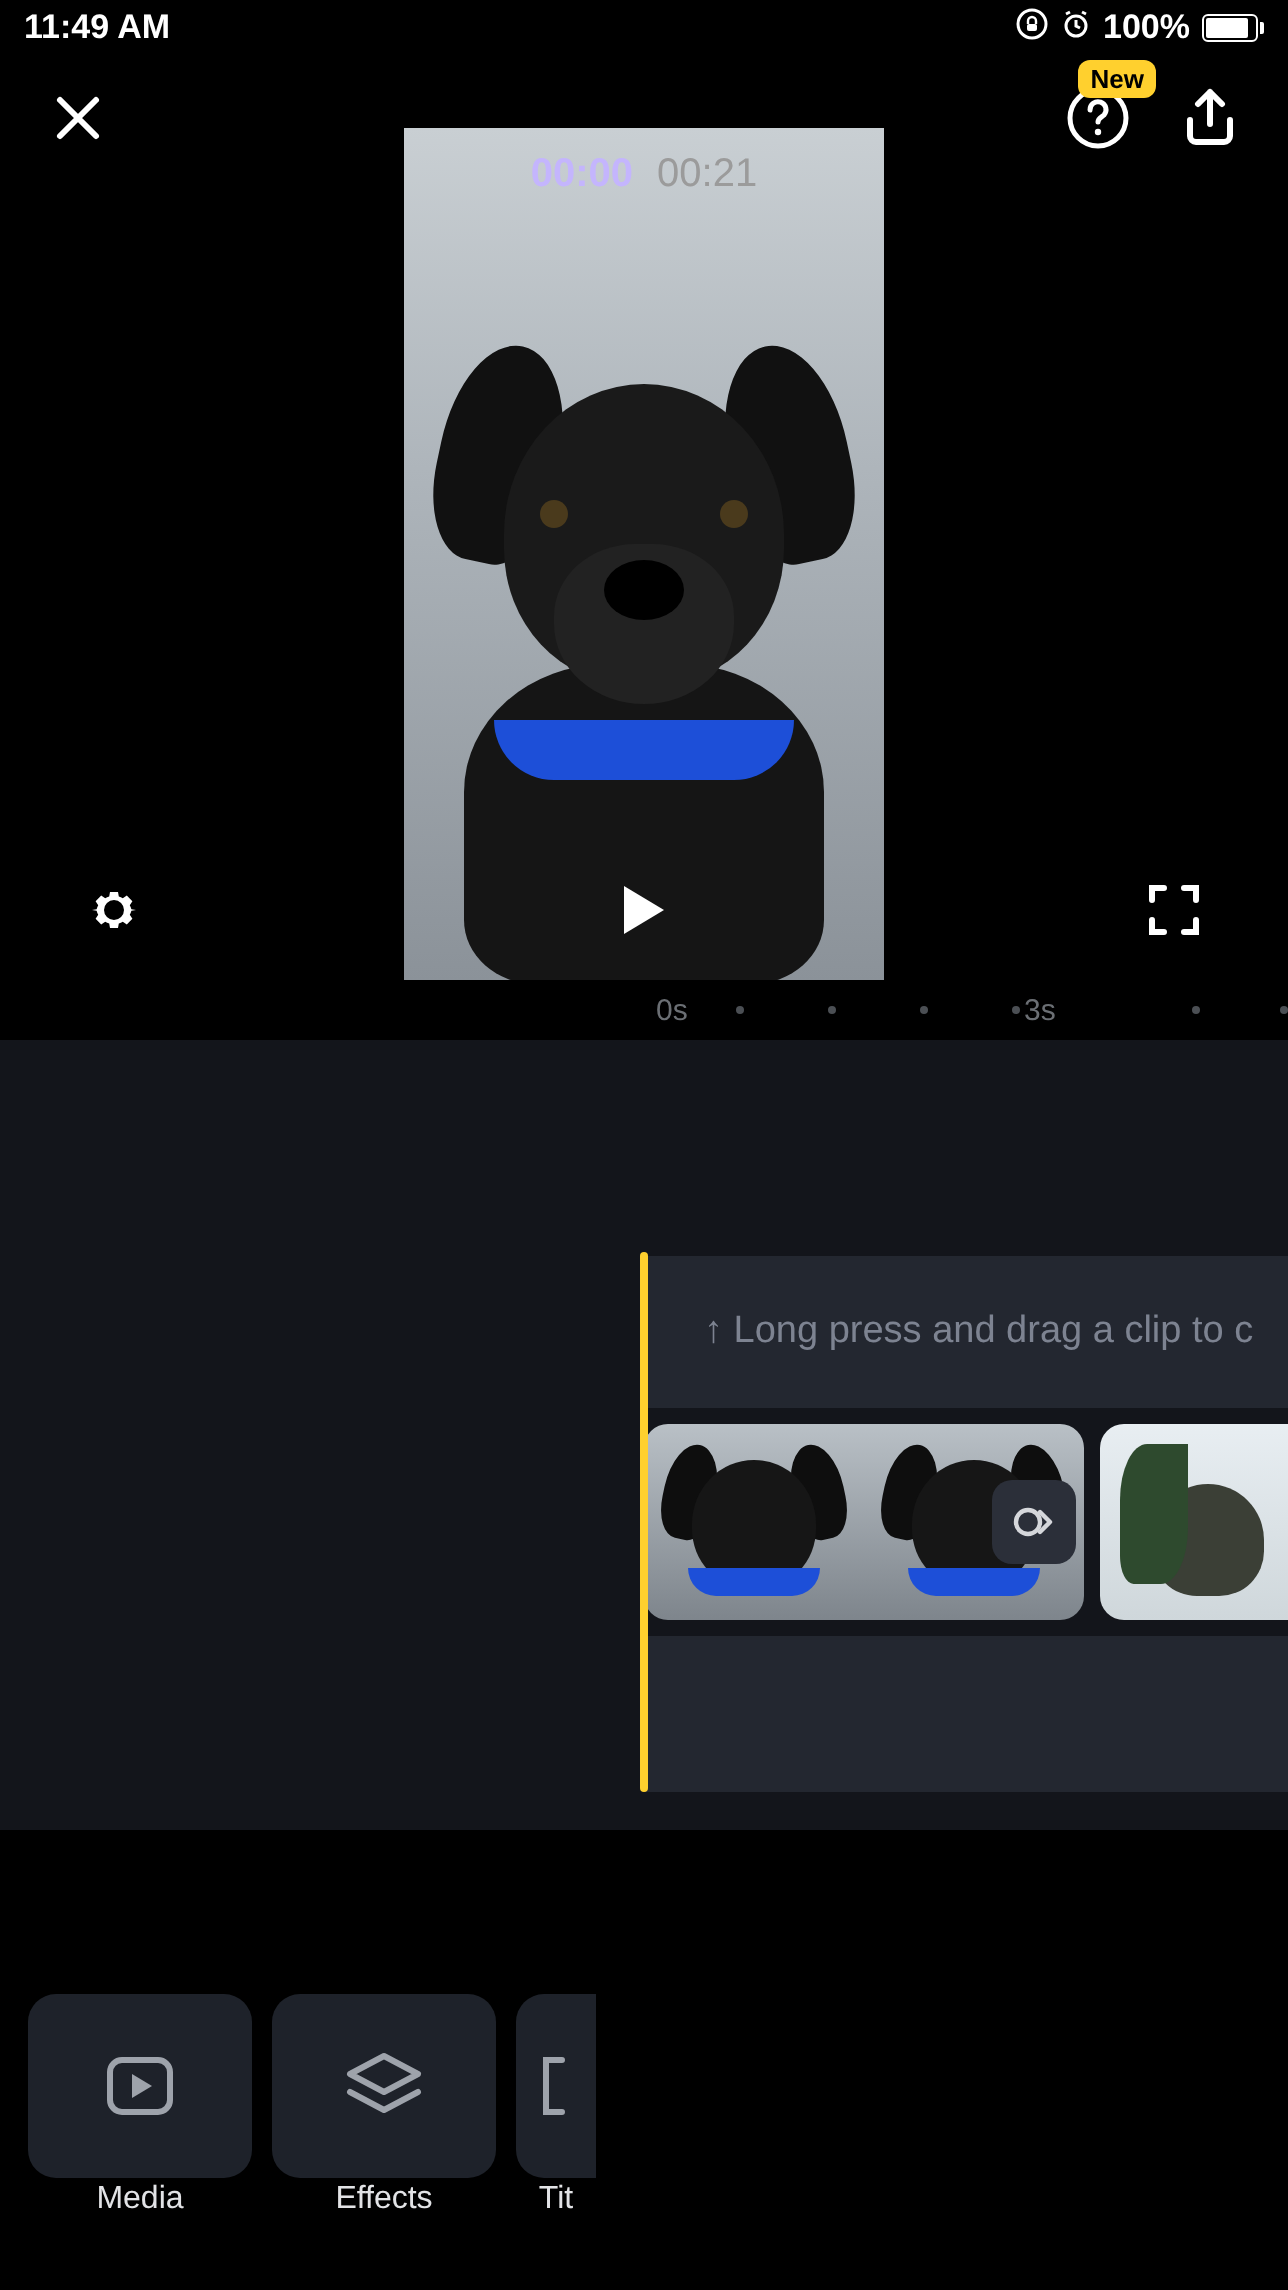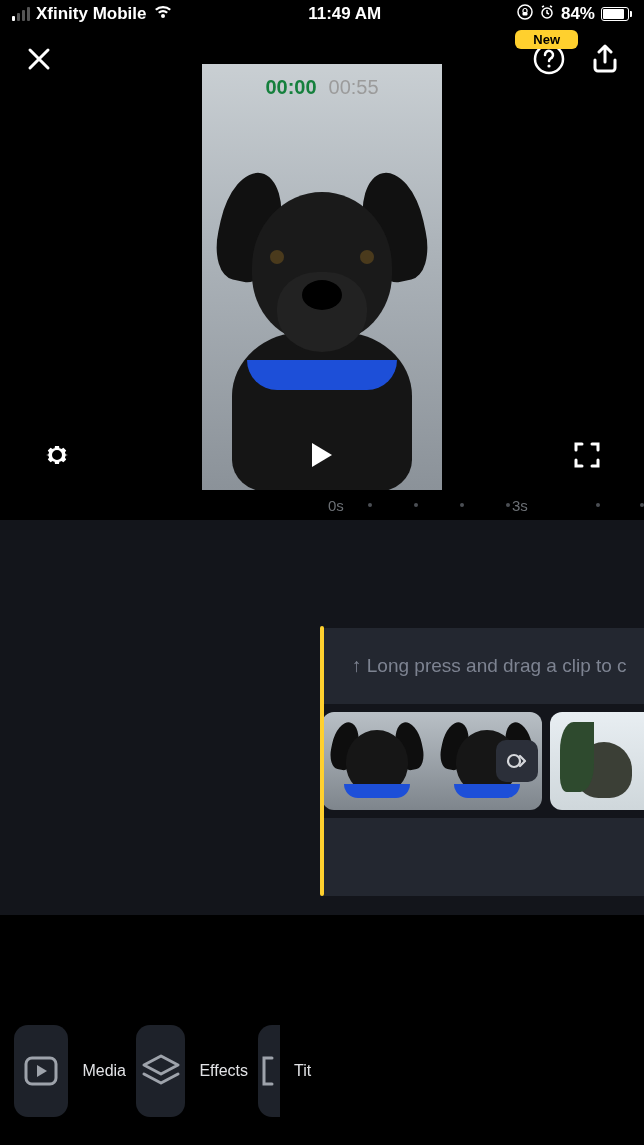--- a/index.html
+++ b/index.html
@@ -47,21 +47,21 @@
     .top-right { display: flex; align-items: center; gap: 22px; }
     .icon-btn { width: 34px; height: 34px; display: flex; align-items: center; justify-content: center; cursor: pointer; }
     .help-wrap { position: relative; }
     .new-badge {
       position: absolute;
       top: -12px; right: -12px;
       background: #ffd02e;
       color: #000;
       font-weight: 700;
       font-size: 13px;
-      padding: 2px 18px;
+      padding: 2px 6px;
       border-radius: 6px;
     }
 
     
     .preview-area {
       position: relative;
       height: 462px;
       margin-top: 0;
       display: flex;
       align-items: flex-start;
@@ -112,21 +112,21 @@
     .dog .collar { position: absolute; top: 208px; left: 50%; transform: translateX(-50%); width: 150px; height: 30px; background: #1d4fd8; border-radius: 0 0 60px 60px; }
 
     .timecodes {
       position: absolute;
       top: 48px; left: 50%;
       transform: translateX(-50%);
       display: flex; gap: 12px;
       font-size: 20px;
       z-index: 15;
     }
-    .tc-current { color: #15803d; font-weight: 600; }
+    .tc-current { color: #c4b5fd; font-weight: 600; }
     .tc-total { color: #9b9b9b; }
 
     .preview-controls {
       position: absolute;
       left: 0; right: 0; bottom: 18px;
       display: flex;
       align-items: center;
       justify-content: space-between;
       padding: 0 40px;
       z-index: 15;
@@ -245,23 +245,23 @@
       background: #000;
       display: flex;
       gap: 10px;
       padding: 10px 14px 0 14px;
       overflow: hidden;
     }
     .tool {
       width: 112px;
       flex-shrink: 0;
       display: flex;
-      flex-direction: row;
-      align-items: center;
-      gap: 14px;
+      flex-direction: column;
+      align-items: center;
+      gap: 2px;
     }
     .tool-tile {
       width: 100%;
       height: 92px;
       background: #1e222a;
       border-radius: 14px;
       display: flex;
       align-items: center;
       justify-content: center;
       position: relative;
@@ -273,50 +273,36 @@
       width: 24px; height: 24px;
       background: #19b6ff;
       border-radius: 50%;
       display: flex; align-items: center; justify-content: center;
     }
   </style>
 </head>
 <body>
 
 <div class="status-bar">
-  <div class="status-left">
-    <span class="signal-bars">
-      <span class="bar active"></span>
-        <span class="bar"></span>
-        <span class="bar"></span>
-        <span class="bar"></span>
-    </span>
-    <span>Xfinity Mobile</span>
-    <span>
-      <svg width="20" height="16" viewBox="0 0 20 16">
-          <path d="M10 14a2 2 0 100-4 2 2 0 000 4zm-5-6a8 8 0 0110 0l-1.6 1.6a5.7 5.7 0 00-6.8 0L5 8zm-3-3a12 12 0 0116 0l-1.6 1.6a9.7 9.7 0 00-12.8 0L2 5z" fill="#fff"></path>
-        </svg>
-    </span>
-  </div>
   <div>11:49 AM</div>
   <div class="status-right">
     <span>
       <svg width="16" height="16" viewBox="0 0 16 16">
           <circle cx="8" cy="8" r="7" fill="none" stroke="#fff" stroke-width="1.5"></circle>
           <path d="M6 8V6.5a2 2 0 114 0V8" fill="none" stroke="#fff" stroke-width="1.2"></path>
           <rect x="5.5" y="8" width="5" height="3.5" rx="1" fill="#fff"></rect>
         </svg>
     </span>
     <span>
       <svg width="16" height="16" viewBox="0 0 16 16">
           <circle cx="8" cy="9" r="5" fill="none" stroke="#fff" stroke-width="1.5"></circle>
           <path d="M8 6v3l2 1M3 3l2-1M13 3l-2-1" stroke="#fff" stroke-width="1.5" fill="none"></path>
         </svg>
     </span>
-    <span>84%</span>
+    <span>100%</span>
     <span class="battery">
       <span class="battery-body">
           <span class="battery-fill"></span>
         </span>
       <span class="battery-tip"></span>
     </span>
   </div>
 </div>
 
 <div class="top-bar">
@@ -353,21 +339,21 @@
       <div class="head"></div>
       <div class="muzzle"></div>
       <div class="nose"></div>
       <div class="eye l"></div>
         <div class="eye r"></div>
     </div>
   </div>
 
   <div class="timecodes">
     <span class="tc-current">00:00</span>
-    <span class="tc-total">00:55</span>
+    <span class="tc-total">00:21</span>
   </div>
 
   <div class="preview-controls">
     <div class="icon-btn">
       <svg width="30" height="30" viewBox="0 0 30 30">
           <path d="M15 10a5 5 0 100 10 5 5 0 000-10zm11 5l-2.3.4a9 9 0 01-.8 2l1.3 2-2.8 2.8-2-1.3a9 9 0 01-2 .8L17 24h-4l-.4-2.3a9 9 0 01-2-.8l-2 1.3-2.8-2.8 1.3-2a9 9 0 01-.8-2L4 15l2.3-.4a9 9 0 01.8-2l-1.3-2L8.6 7.8l2 1.3a9 9 0 012-.8L13 6h4l.4 2.3a9 9 0 012 .8l2-1.3 2.8 2.8-1.3 2a9 9 0 01.8 2L26 15z" fill="#fff"></path>
         </svg>
     </div>
     <div class="icon-btn play-btn">
       <svg width="26" height="28" viewBox="0 0 26 28">

